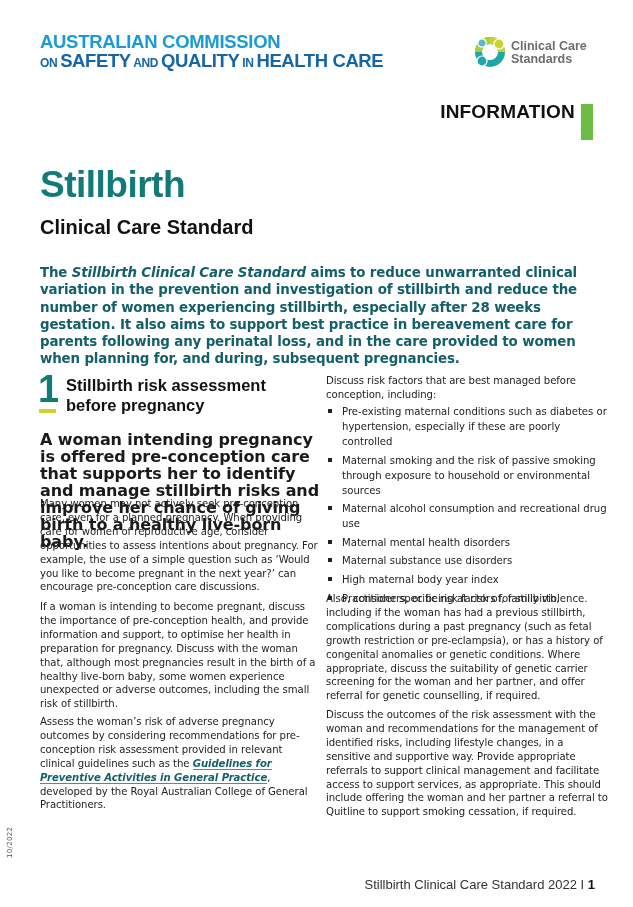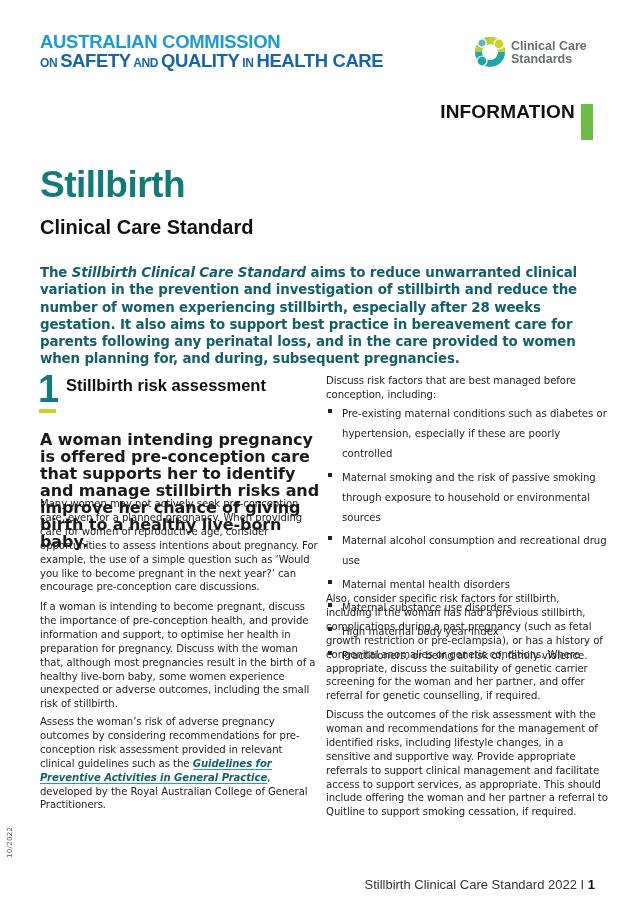--- a/index.html
+++ b/index.html
@@ -43,21 +43,21 @@
   .lead { left: 40px; top: 431px; width: 280px; font-weight: bold; font-size: 16px; line-height: 17px; color: #1a1a1a; letter-spacing: -0.1px; }
   .para { width: 280px; font-size: 10.1px; line-height: 13.9px; color: #222; letter-spacing: -0.05px; }
   .p1 { left: 40px; top: 497px; }
   .p2 { left: 40px; top: 600px; }
   .p3 { left: 40px; top: 715px; }
   .link { font-weight: bold; font-style: italic; color: #14606a; border-bottom: 1px solid #1a9bd6; text-decoration: none; }
 
   
   .r-intro { left: 326px; top: 374px; }
   .bullets { left: 326px; top: 404px; width: 282px; margin: 0; padding: 0; list-style: none; }
-  .bullets li { position: relative; padding-left: 16px; margin-bottom: 3.6px; font-size: 10.1px; line-height: 20px; color: #222; }
+  .bullets li { position: relative; padding-left: 16px; margin-bottom: 3.6px; font-size: 10.1px; line-height: 15px; color: #222; }
   .bullets li .sq { position: absolute; left: 2px; top: 5px; width: 4px; height: 4px; background: #222; }
   .r-p2 { left: 326px; top: 592px; width: 282px; }
   .r-p3 { left: 326px; top: 708px; width: 282px; }
 
   
   .date-code { left: 6px; top: 826px; font-size: 7px; color: #555; transform: rotate(-90deg); transform-origin: left top; top: 858px; letter-spacing: 0.3px; }
   .footer { right: 38px; top: 877px; font-family: "Liberation Sans", sans-serif; font-size: 13px; color: #333; }
   .footer .pg { font-weight: bold; color: #111; }
 </style>
 </head>
@@ -90,20 +90,21 @@
 
 <div class="abs title">Stillbirth</div>
 <div class="abs subtitle">Clinical Care Standard</div>
 
 <div class="abs intro"><span>The </span><em>Stillbirth Clinical Care Standard</em><span> aims to reduce unwarranted clinical variation in the prevention and investigation of stillbirth and reduce the number of women experiencing stillbirth, especially after 28 weeks gestation. It also aims to support best practice in bereavement care for parents following any perinatal loss, and in the care provided to women when planning for, and during, subsequent pregnancies.</span></div>
 
 <div class="abs sec-num">1</div>
 <div class="abs sec-underline"></div>
 <div class="abs sec-title">
   <div>Stillbirth risk assessment</div>
+  <div>before pregnancy</div>
 </div>
 
 <div class="abs lead">A woman intending pregnancy is offered pre-conception care that supports her to identify and manage stillbirth risks and improve her chance of giving birth to a healthy live-born baby.</div>
 <div class="abs para p1">Many women may not actively seek pre-conception care, even for a planned pregnancy. When providing care for women of reproductive age, consider opportunities to assess intentions about pregnancy. For example, the use of a simple question such as ‘Would you like to become pregnant in the next year?’ can encourage pre-conception care discussions.</div>
 <div class="abs para p2">If a woman is intending to become pregnant, discuss the importance of pre-conception health, and provide information and support, to optimise her health in preparation for pregnancy. Discuss with the woman that, although most pregnancies result in the birth of a healthy live-born baby, some women experience unexpected or adverse outcomes, including the small risk of stillbirth.</div>
 <div class="abs para p3"><span>Assess the woman’s risk of adverse pregnancy outcomes by considering recommendations for pre-conception risk assessment provided in relevant clinical guidelines such as the </span><a class="link">Guidelines for Preventive Activities in General Practice</a><span>, developed by the Royal Australian College of General Practitioners.</span></div>
 
 <div class="abs para r-intro">Discuss risk factors that are best managed before conception, including:</div>
 <ul class="abs bullets">
   <li><span class="sq"></span><span>Pre-existing maternal conditions such as diabetes or hypertension, especially if these are poorly controlled</span></li>

